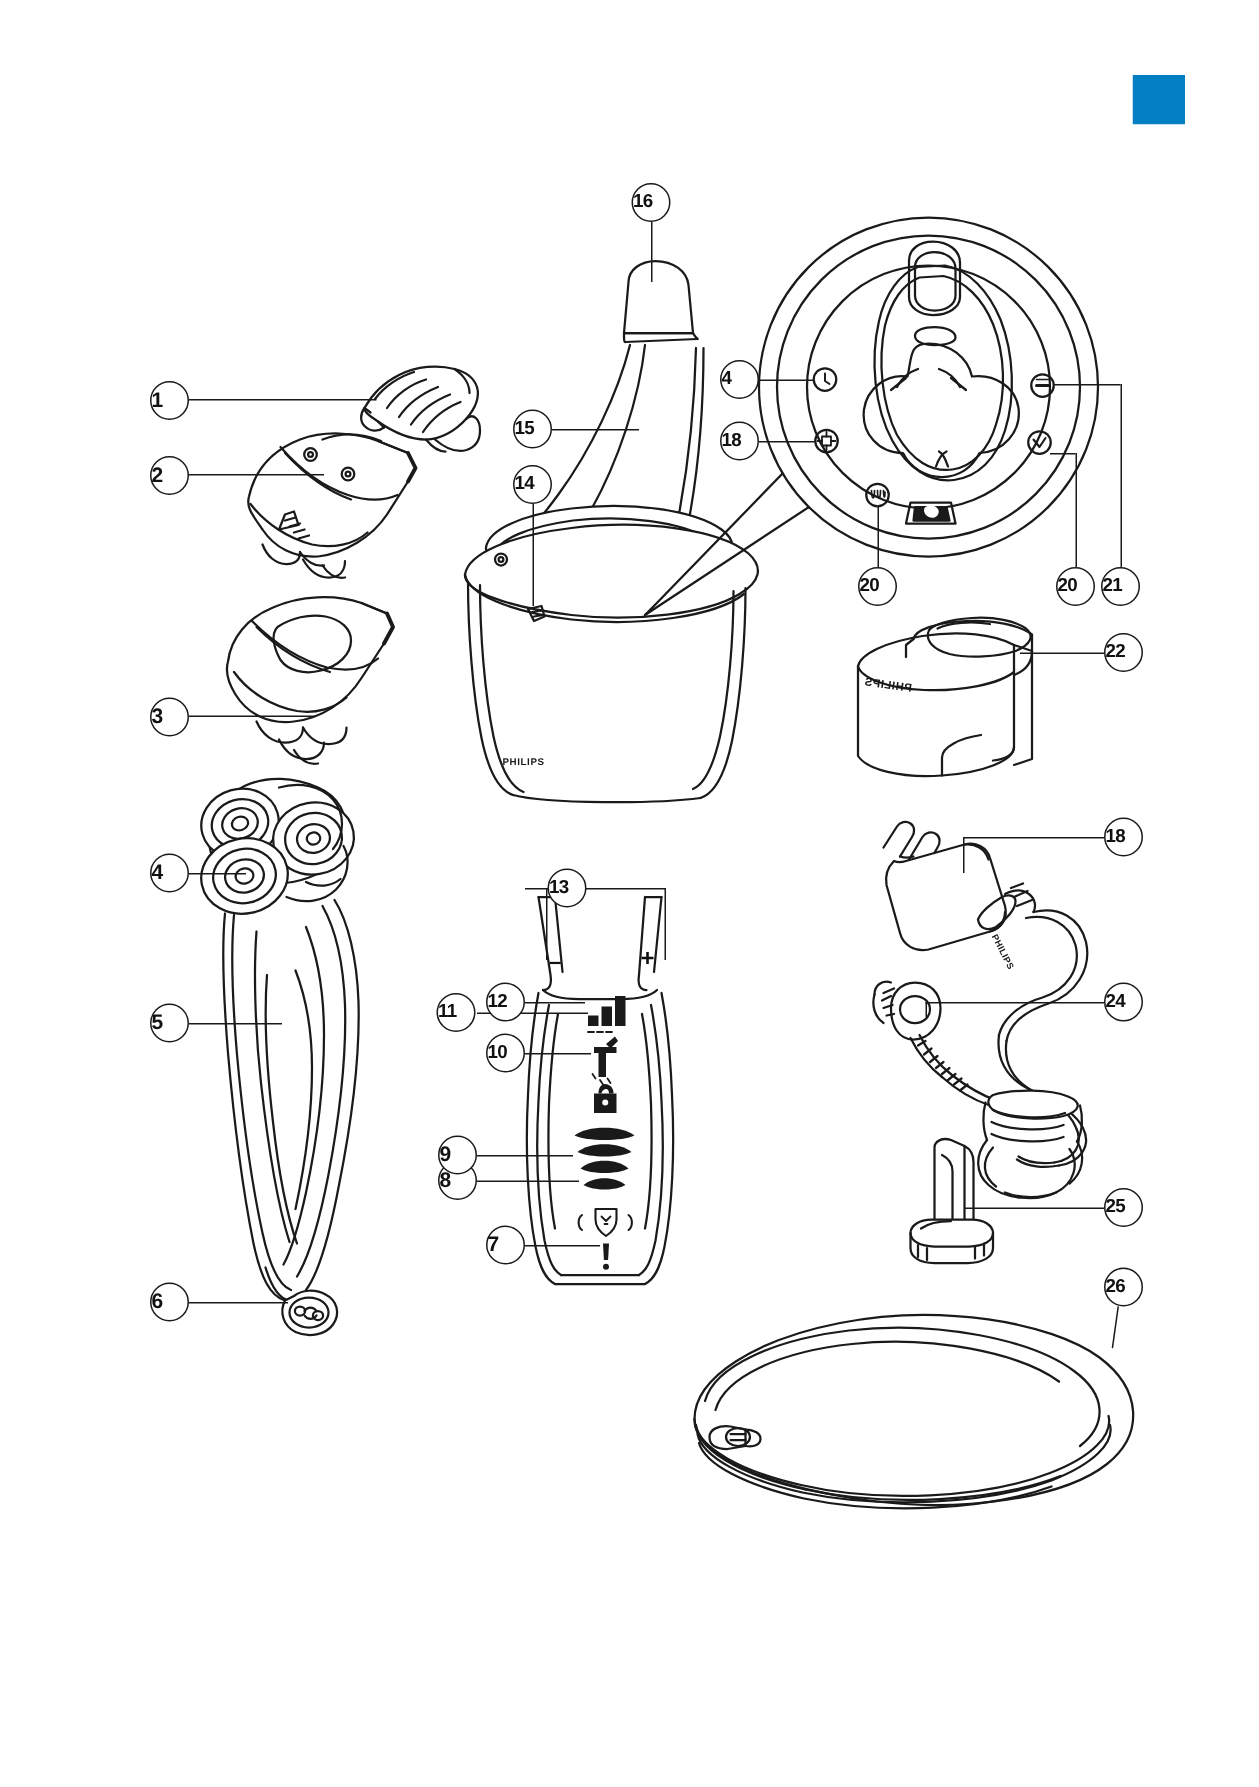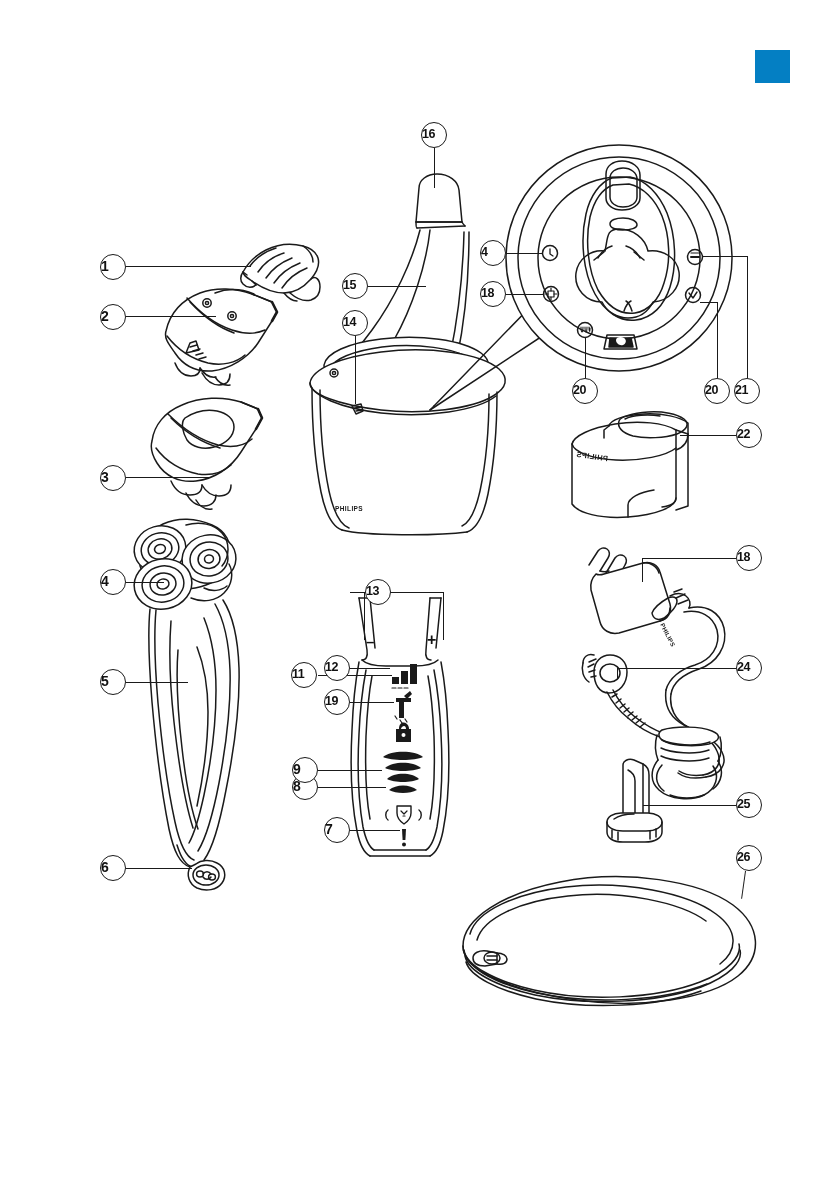--- a/index.html
+++ b/index.html
@@ -557,21 +557,21 @@
   <div id="callout-layer">
       <div class="callout" style="left: 113px; top: 267px;">1</div>
       <div class="callout" style="left: 113px; top: 317px;">2</div>
       <div class="callout" style="left: 113px; top: 478px;">3</div>
       <div class="callout" style="left: 113px; top: 582px;">4</div>
       <div class="callout" style="left: 113px; top: 682px;">5</div>
       <div class="callout" style="left: 113px; top: 868px;">6</div>
       <div class="callout" style="left: 337px; top: 830px;">7</div>
       <div class="callout" style="left: 305px; top: 787px;">8</div>
       <div class="callout" style="left: 305px; top: 770px;">9</div>
-      <div class="callout small" style="left: 337px; top: 702px;">19</div>
+      <div class="callout small" style="left: 337px; top: 702px;">10</div>
       <div class="callout small" style="left: 304px; top: 675px;">11</div>
       <div class="callout small" style="left: 337px; top: 668px;">12</div>
       <div class="callout small" style="left: 337px; top: 592px; margin-left: 28px;">13</div>
       <div class="callout small" style="left: 355px; top: 323px;">14</div>
       <div class="callout small" style="left: 355px; top: 286px;">15</div>
       <div class="callout small" style="left: 434px; top: 135px;">16</div>
       <div class="callout small" style="left: 493px; top: 253px;">4</div>
       <div class="callout small" style="left: 493px; top: 294px;">18</div>
       <div class="callout small" style="left: 585px; top: 391px;">20</div>
       <div class="callout small" style="left: 717px; top: 391px;">20</div>

